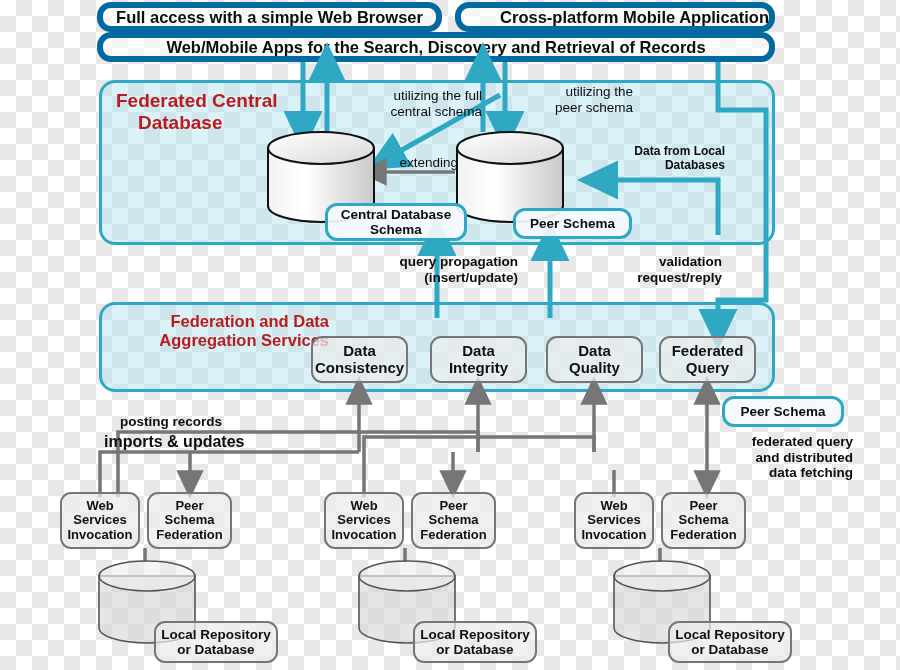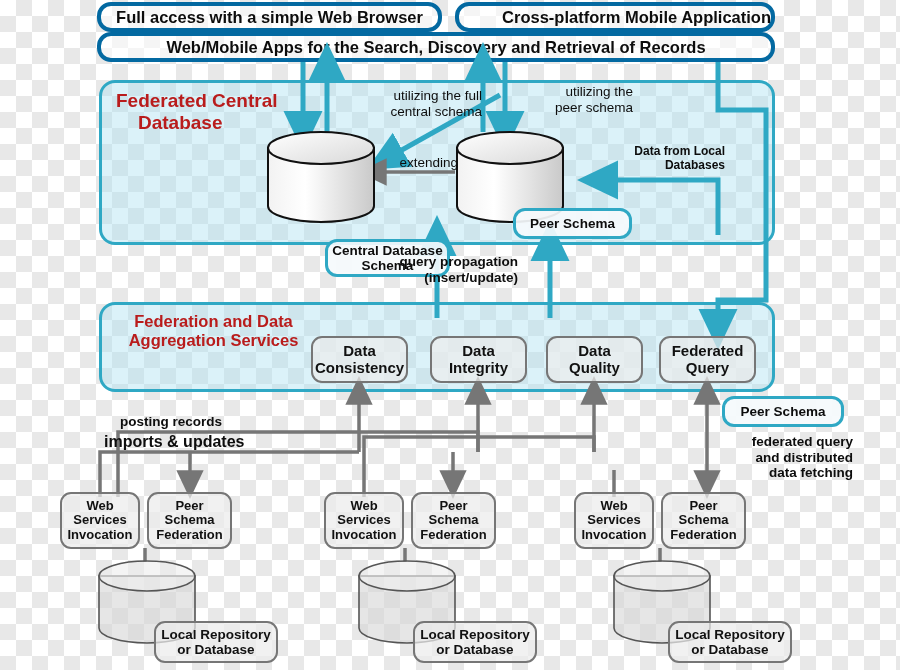--- a/index.html
+++ b/index.html
@@ -12,21 +12,21 @@
       linear-gradient(45deg,#e8e8e8 25%,transparent 25%,transparent 75%,#e8e8e8 75%);
     background-size:32px 32px;
     background-position:0 0,16px 16px;
   }
   #stage{position:absolute;inset:0;}
   .abs{position:absolute;}
 
   
   .pill{
     position:absolute;box-sizing:border-box;
-    border:4px solid #0369a1;border-radius:14px;
+    border:6px solid #0369a1;border-radius:14px;
     background:rgba(255,255,255,0.55);
     display:flex;align-items:center;justify-content:center;
     text-align:center;color:#0d0d0d;font-weight:bold;
     line-height:1.12;
   }
   
   .panel{
     position:absolute;box-sizing:border-box;
     border:3px solid #2fa8c4;border-radius:16px;
     background:rgba(170,225,240,0.42);
@@ -158,21 +158,21 @@
     </defs>
     <path d="M2,16 L2,74 A53,16 0 0 0 108,74 L108,16 Z" fill="url(#cylBody)" stroke="#111" stroke-width="2"></path>
     <ellipse cx="55" cy="16" rx="53" ry="16" fill="url(#cylTop)" stroke="#111" stroke-width="2"></ellipse>
   </svg>
 
   <svg class="cyl" style="left:455px;top:132px;width:110px;height:90px;">
     <path d="M2,16 L2,74 A53,16 0 0 0 108,74 L108,16 Z" fill="url(#cylBody)" stroke="#111" stroke-width="2"></path>
     <ellipse cx="55" cy="16" rx="53" ry="16" fill="url(#cylTop)" stroke="#111" stroke-width="2"></ellipse>
   </svg>
 
-  <div class="schema-pill" style="left:325px;top:203px;width:125px;height:38px;font-size:13.5px;margin-top:36px;">
+  <div class="schema-pill" style="left:325px;top:203px;width:142px;height:38px;font-size:13.5px;">
     <div>
       <div>Central Database</div>
       <div>Schema</div>
     </div>
   </div>
 
   <div class="schema-pill" style="left:513px;top:208px;width:119px;height:31px;font-size:13.5px;">
     <span>Peer Schema</span>
   </div>
 
@@ -193,24 +193,28 @@
 
   <div class="note" style="left:378px;top:155px;width:80px;font-size:13.5px;font-weight:normal;">
     <span>extending</span>
   </div>
 
   <div class="note" style="left:358px;top:254px;width:160px;font-size:13.5px;">
     <div>query propagation</div>
     <div>(insert/update)</div>
   </div>
 
+  <div class="note" style="left:592px;top:254px;width:130px;font-size:13.5px;">
+    <div>validation</div>
+    <div>request/reply</div>
+  </div>
 
   <div class="panel" style="left:99px;top:302px;width:676px;height:90px;"></div>
 
-  <div class="panel-title" style="left:106px;top:312px;width:215px;font-size:16.5px;text-align:center;">
+  <div class="panel-title" style="left:114px;top:312px;width:215px;font-size:16.5px;text-align:right;">
     <div>Federation and Data</div>
     <div>Aggregation Services</div>
   </div>
 
   <div class="gbox" style="left:311px;top:336px;width:97px;height:47px;font-size:15px;">
     <div>
       <div>Data</div>
       <div>Consistency</div>
     </div>
   </div>

